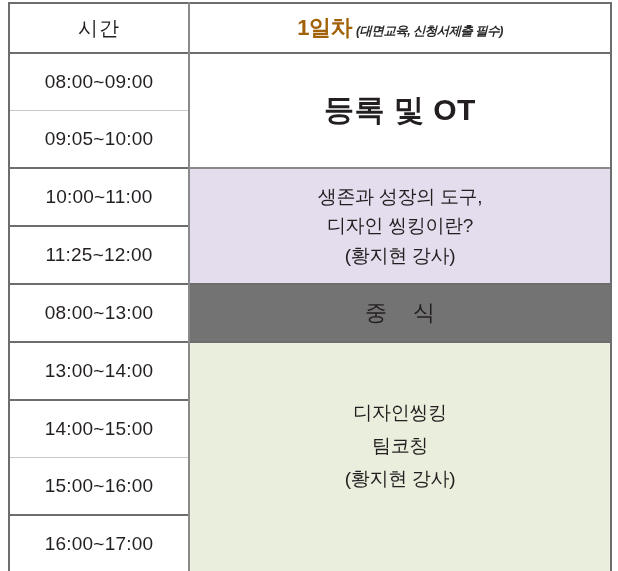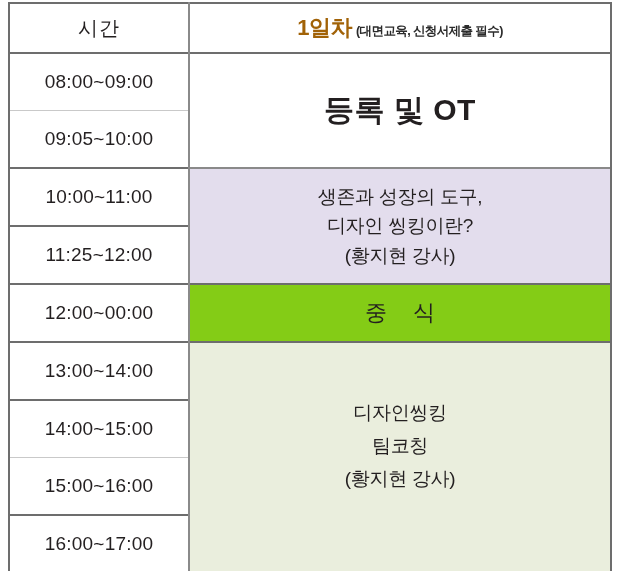--- a/index.html
+++ b/index.html
@@ -63,20 +63,21 @@
     font-weight: bold;
     color: #a16207;
     letter-spacing: -0.5px;
   }
   .header-day .day-note {
     font-size: 12.5px;
     font-weight: bold;
     color: #2b2b2b;
     margin-left: 4px;
     letter-spacing: -0.6px;
+    font-style: italic;
   }
 
   
   .time-cell {
     height: 56px;
     font-size: 19px;
     color: #3d3d3d;
     letter-spacing: 0.2px;
   }
 
@@ -147,22 +148,22 @@
         <span class="line">디자인 씽킹이란?</span>
         <span class="line">(황지현 강사)</span>
       </td>
     </tr>
 
     <tr>
       <td class="time-cell v-left v-mid b-dark">11:25~12:00</td>
     </tr>
 
     <tr>
-      <td class="time-cell v-left v-mid b-dark">12:00~00:00</td>
-      <td class="cell-lunch v-right b-dark" style="background-color: #84cc16;">
+      <td class="time-cell v-left v-mid b-dark">08:00~13:00</td>
+      <td class="cell-lunch v-right b-dark" style="background-color: #737373;">
         <span>중</span><span class="sp"></span><span>식</span>
       </td>
     </tr>
 
     <tr>
       <td class="time-cell v-left v-mid b-dark">13:00~14:00</td>
       <td class="cell-green v-right b-dark" rowspan="4" style="background-color: rgb(234, 238, 221);">
         <span class="inner" style="display:block">
           <span class="line">디자인씽킹</span>
           <span class="line">팀코칭</span>

